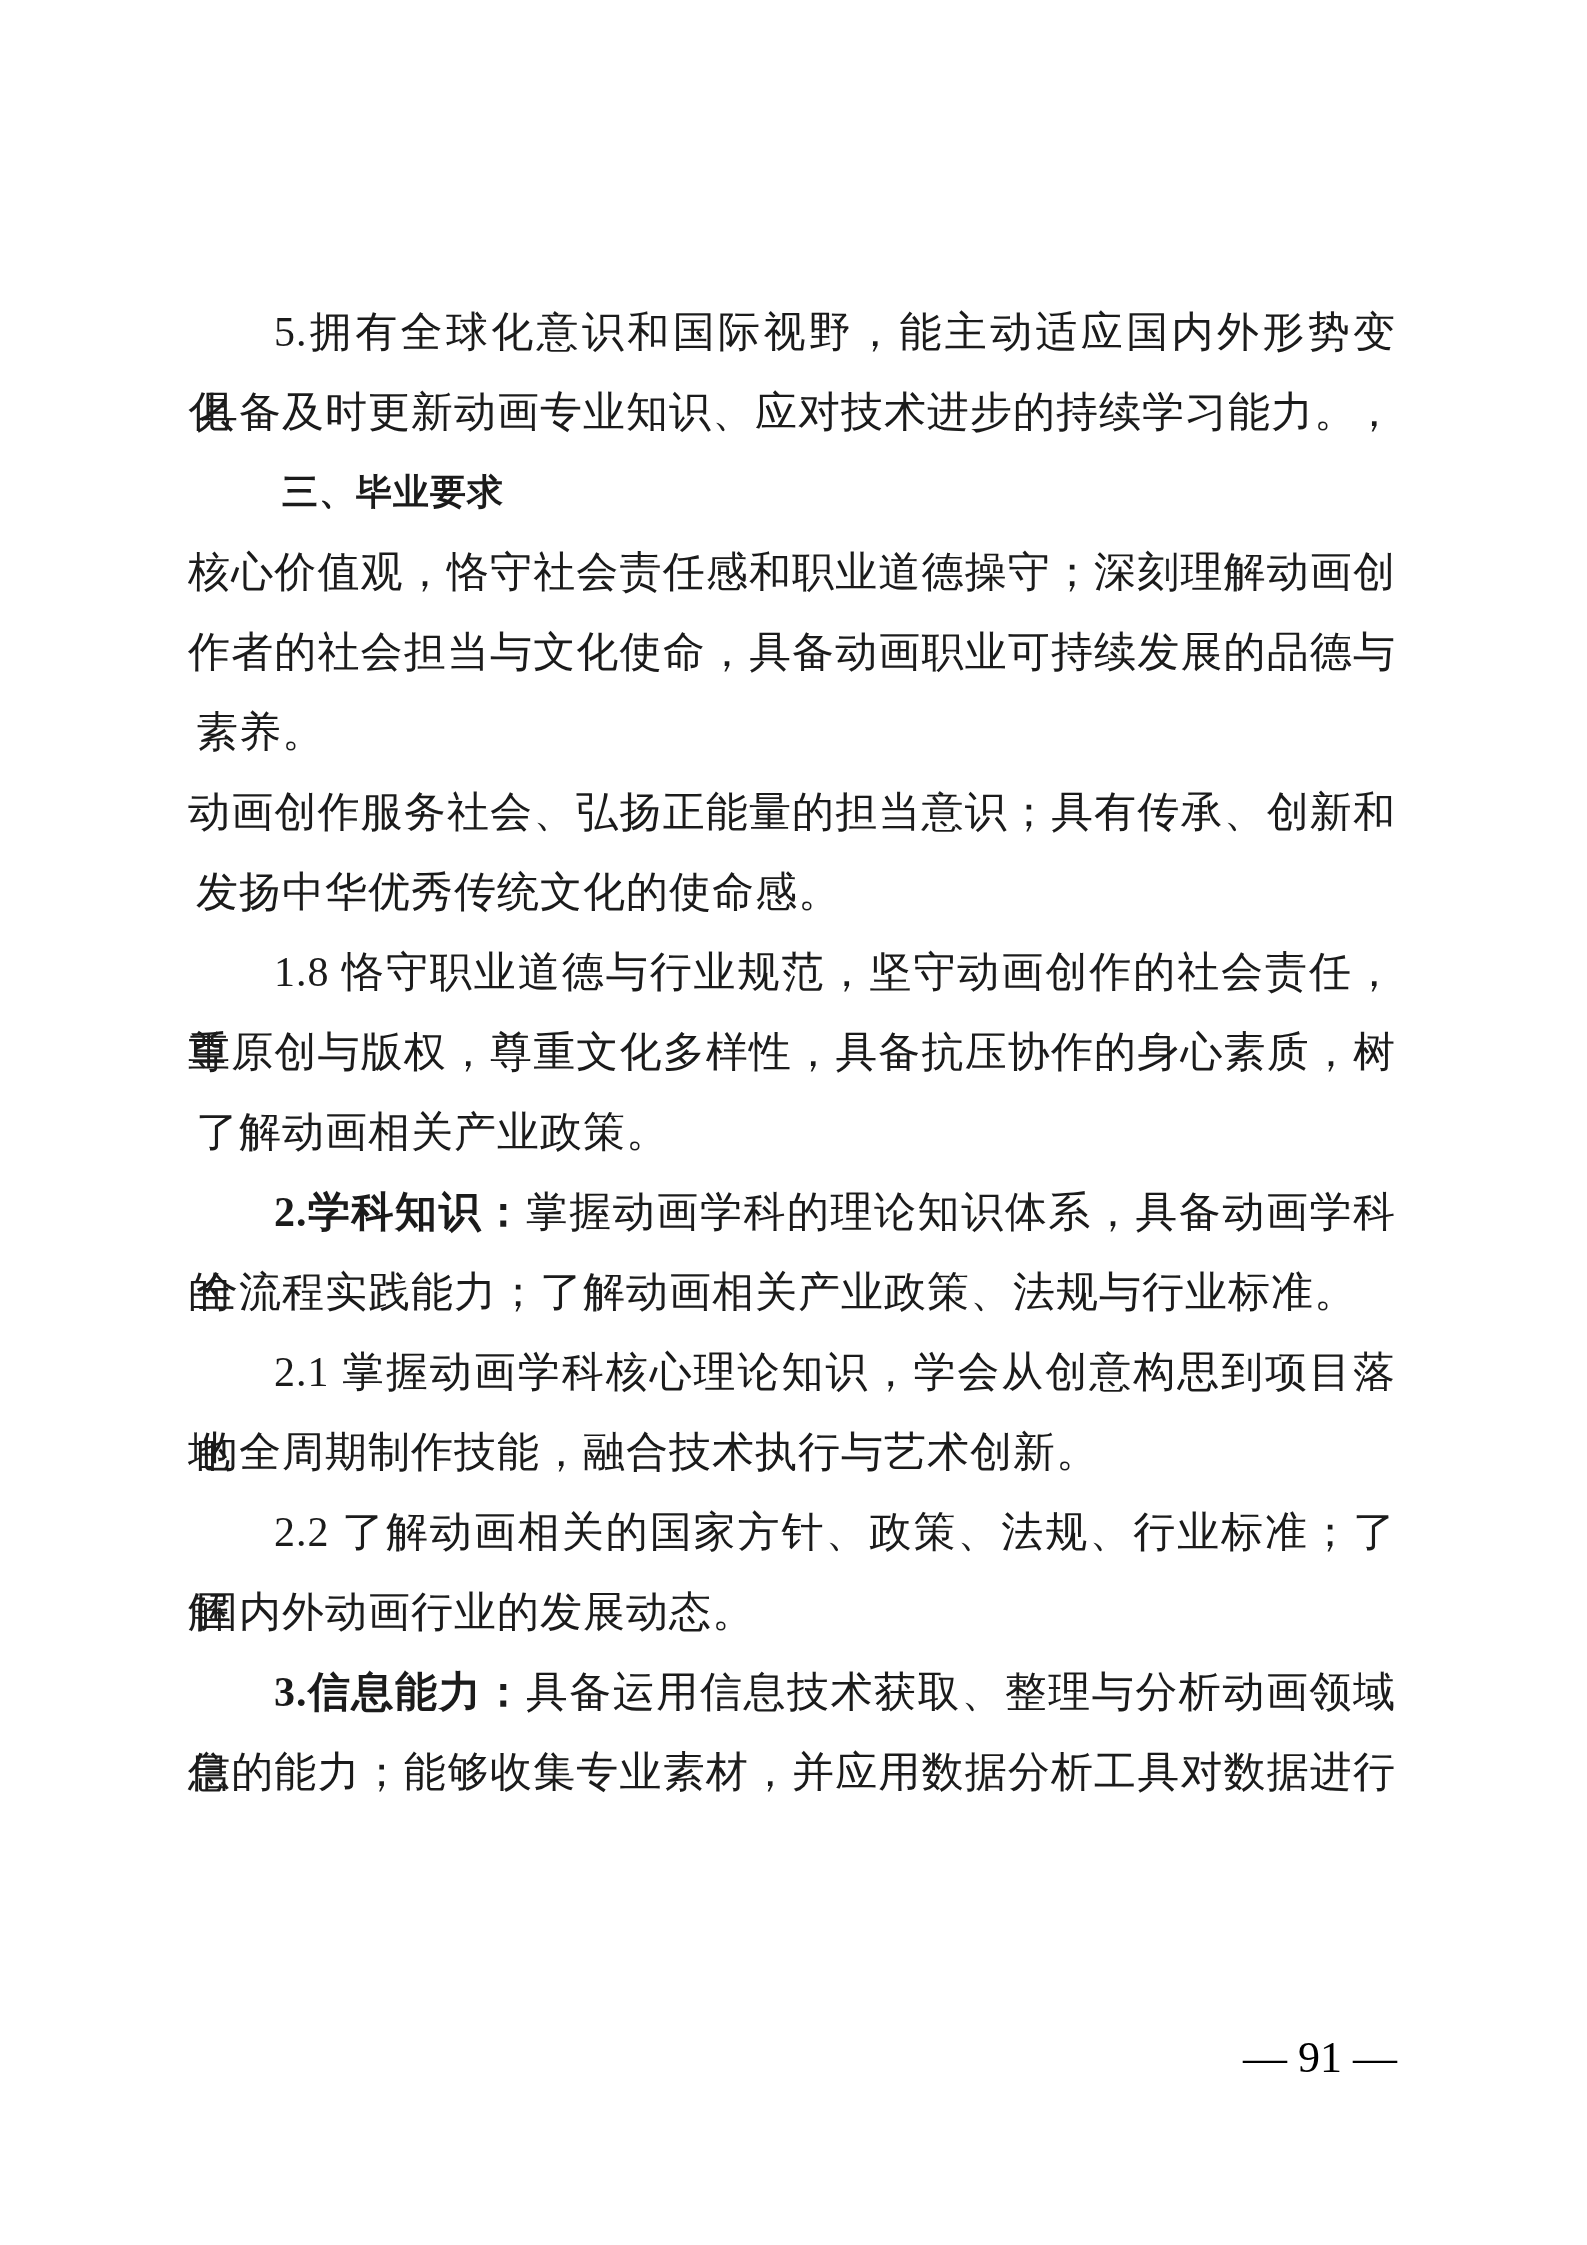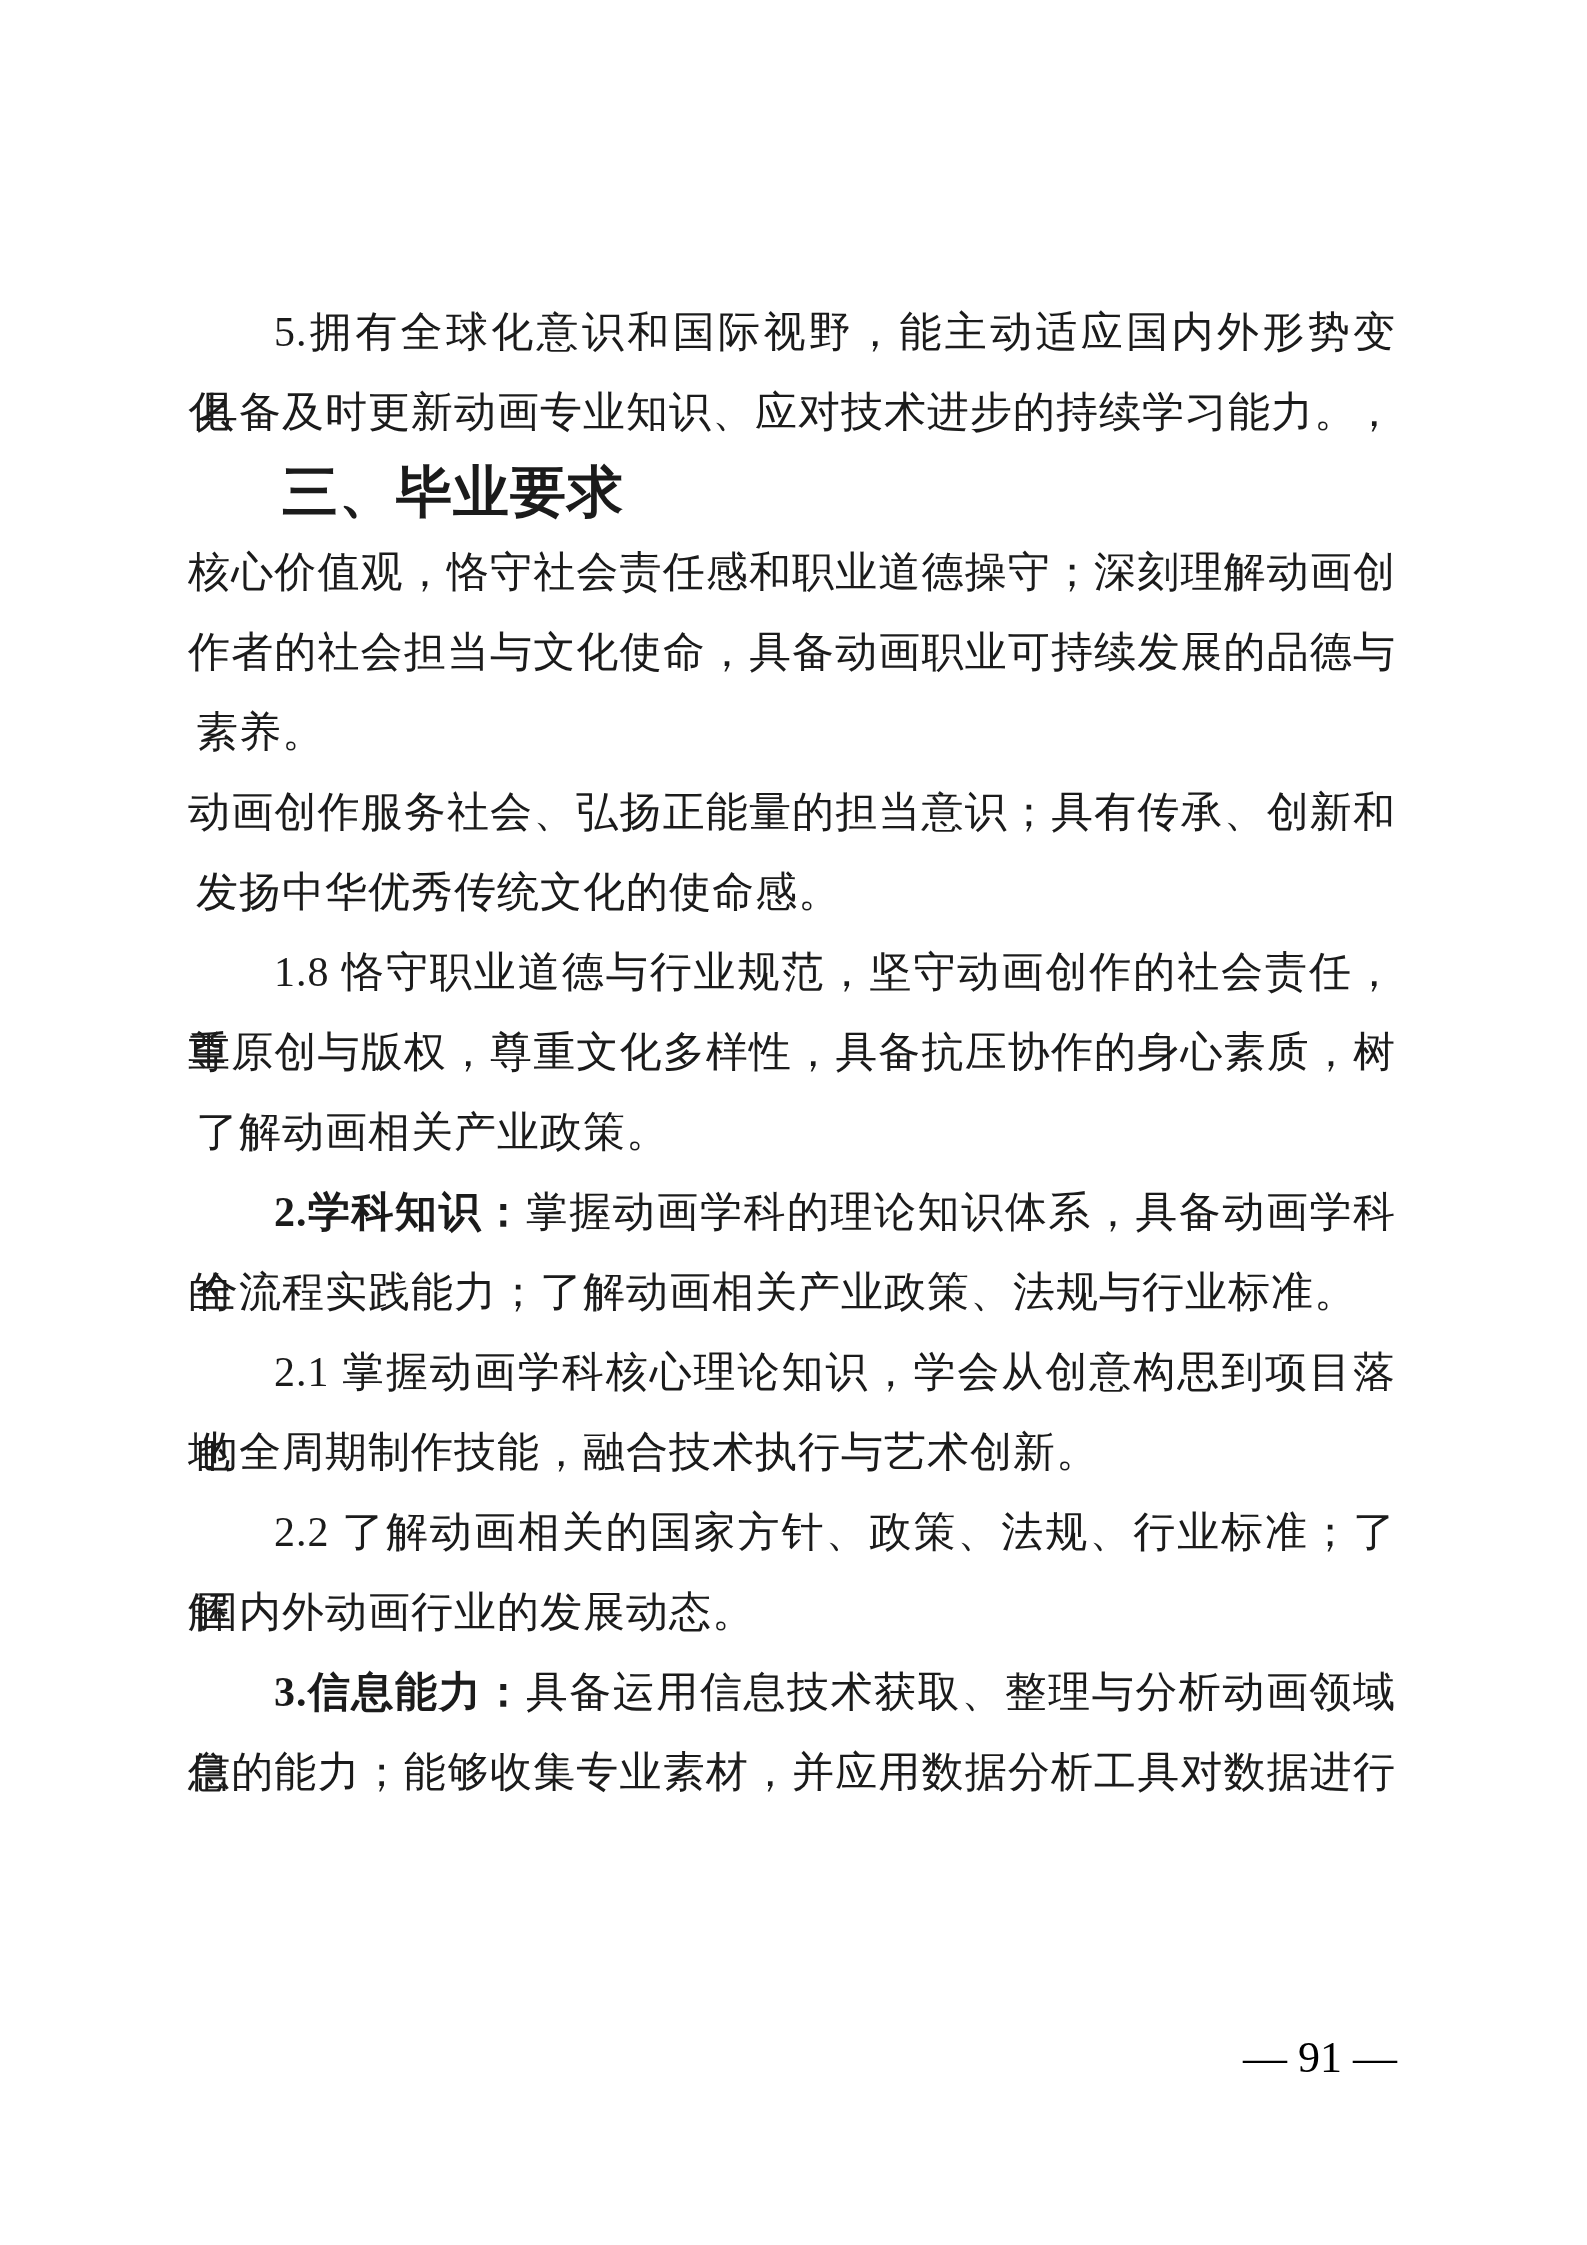--- a/index.html
+++ b/index.html
@@ -49,21 +49,21 @@
     text-align-last: left;
     margin-left: 8px;
   }
   
   .ind {
     text-indent: 86px;
   }
   .heading {
     font-family: "Liberation Sans", sans-serif;
     font-weight: bold;
-    font-size: 56px;
+    font-size: 36px;
   }
   
   .lead {
     font-weight: 600;
   }
   .page-number {
     position: absolute;
     right: 190px;
     top: 2036px;
     font-size: 44px;

